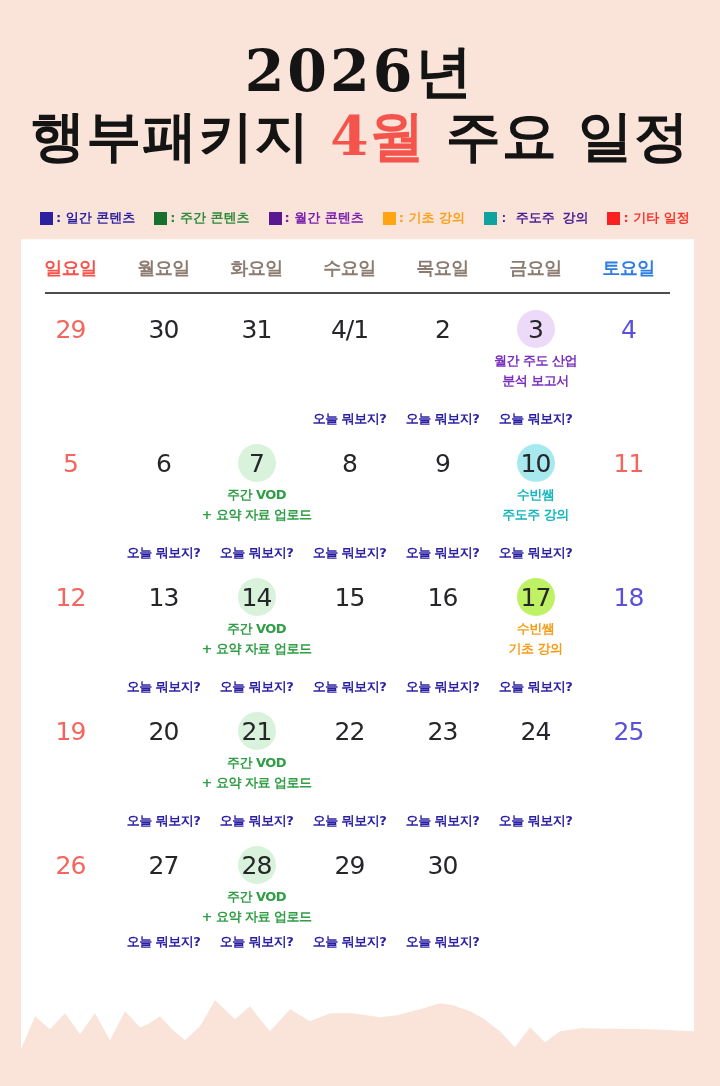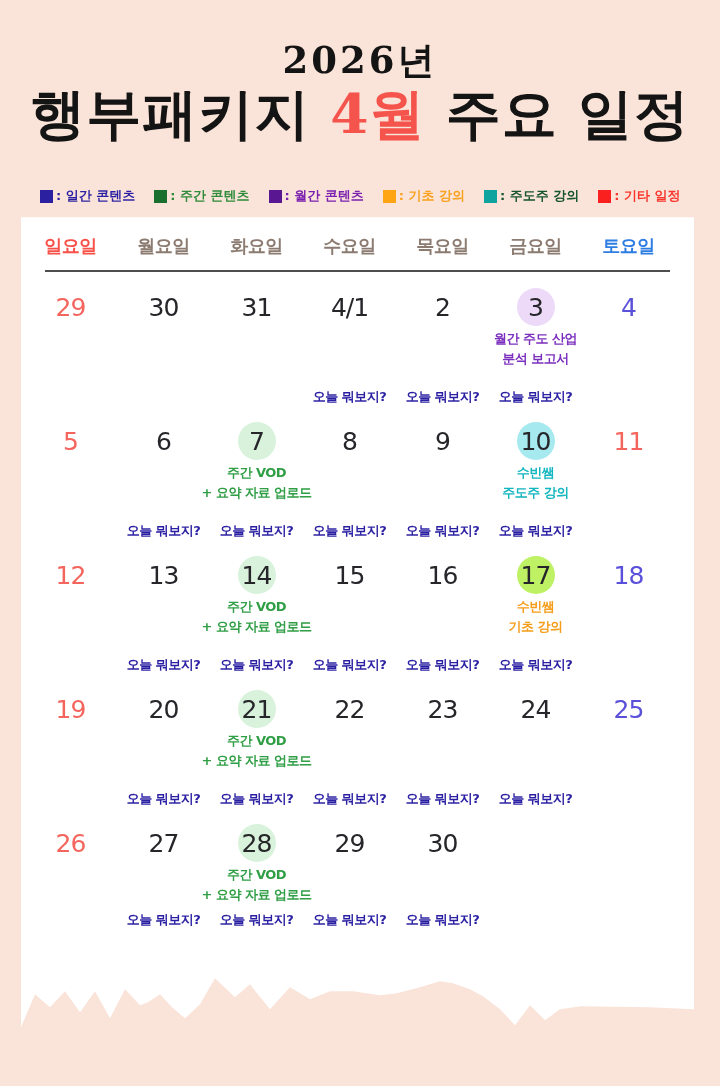--- a/index.html
+++ b/index.html
@@ -7,21 +7,21 @@
     width:720px;height:1086px;overflow:hidden;
     background:#fae3d8;
     font-family:"DejaVu Sans","Liberation Sans",sans-serif;
     -webkit-font-smoothing:antialiased;
   }
   
   .title{
     text-align:center;padding-top:40px;color:#141414;
     font-family:"DejaVu Serif","Liberation Serif",serif;font-weight:700;
   }
-  .title-year{font-size:37px;letter-spacing:3px;line-height:1.1;}
+  .title-year{font-size:57px;letter-spacing:3px;line-height:1.1;}
   .title-main{font-size:55px;letter-spacing:1px;line-height:1.12;margin-top:2px;}
   .title-main .hl{color:#f4544c;}
   
   .legend{
     display:flex;align-items:center;gap:19px;
     margin:43px 0 8px 40px;font-size:13px;font-weight:700;white-space:nowrap;
   }
   .leg-item{display:inline-flex;align-items:center;}
   .swatch{width:13px;height:13px;display:inline-block;margin-right:3px;flex:none;}
   
@@ -85,21 +85,21 @@
     <span class="leg-item">
       <span class="swatch" style="background: rgb(90, 23, 146);"></span>
       <span style="color: rgb(122, 31, 176);"> : 월간 콘텐츠</span>
     </span>
     <span class="leg-item">
       <span class="swatch" style="background: rgb(255, 164, 19);"></span>
       <span style="color: rgb(249, 161, 28);"> : 기초 강의</span>
     </span>
     <span class="leg-item">
       <span class="swatch" style="background: rgb(15, 163, 160);"></span>
-      <span style="color: #14532d;"> : 주도주 강의</span>
+      <span style="color: #4c1d95; font-family: Liberation Mono, monospace;"> : 주도주 강의</span>
     </span>
     <span class="leg-item">
       <span class="swatch" style="background: rgb(251, 32, 32);"></span>
       <span style="color: rgb(251, 53, 44);"> : 기타 일정</span>
     </span>
   </div>
 
 <div class="card">
   <div class="weekday-row">
       <div class="wd wd-sun">일요일</div>

